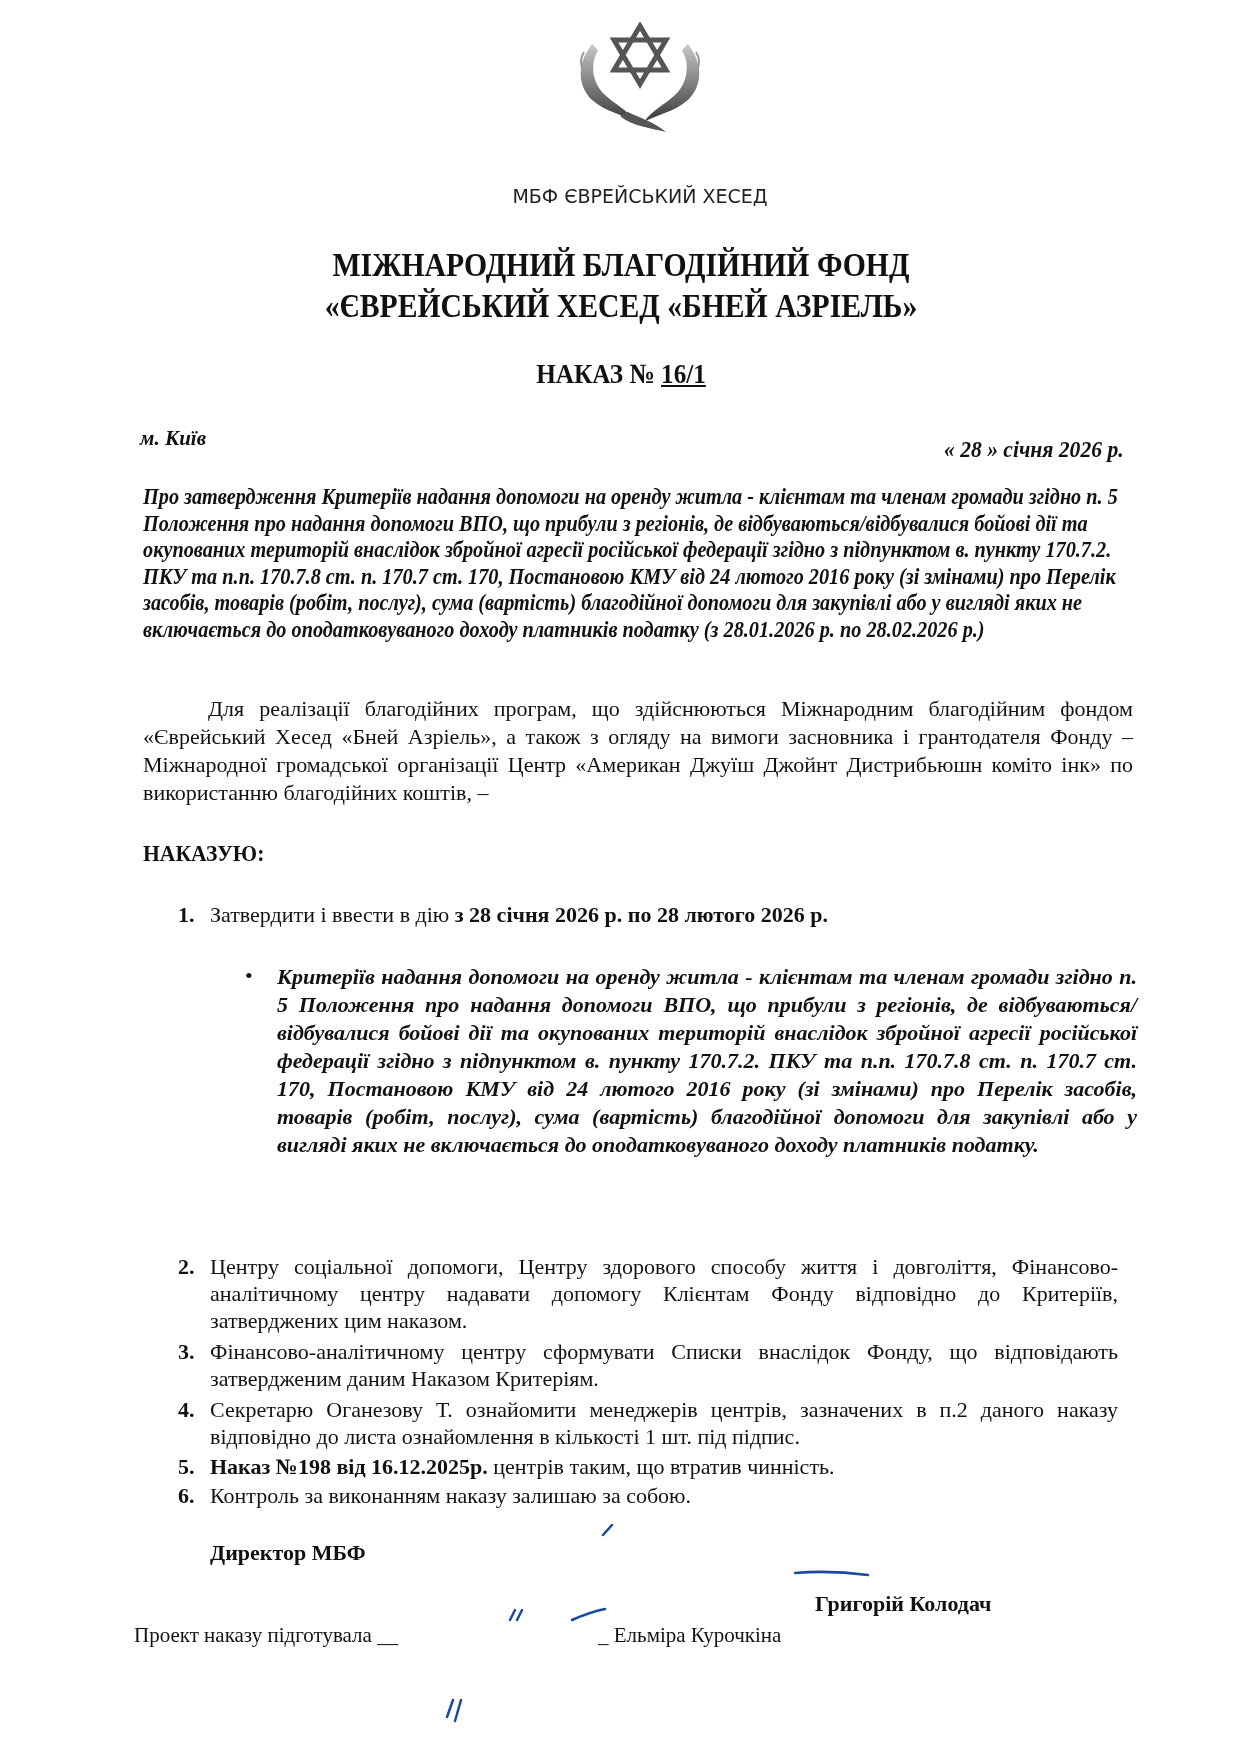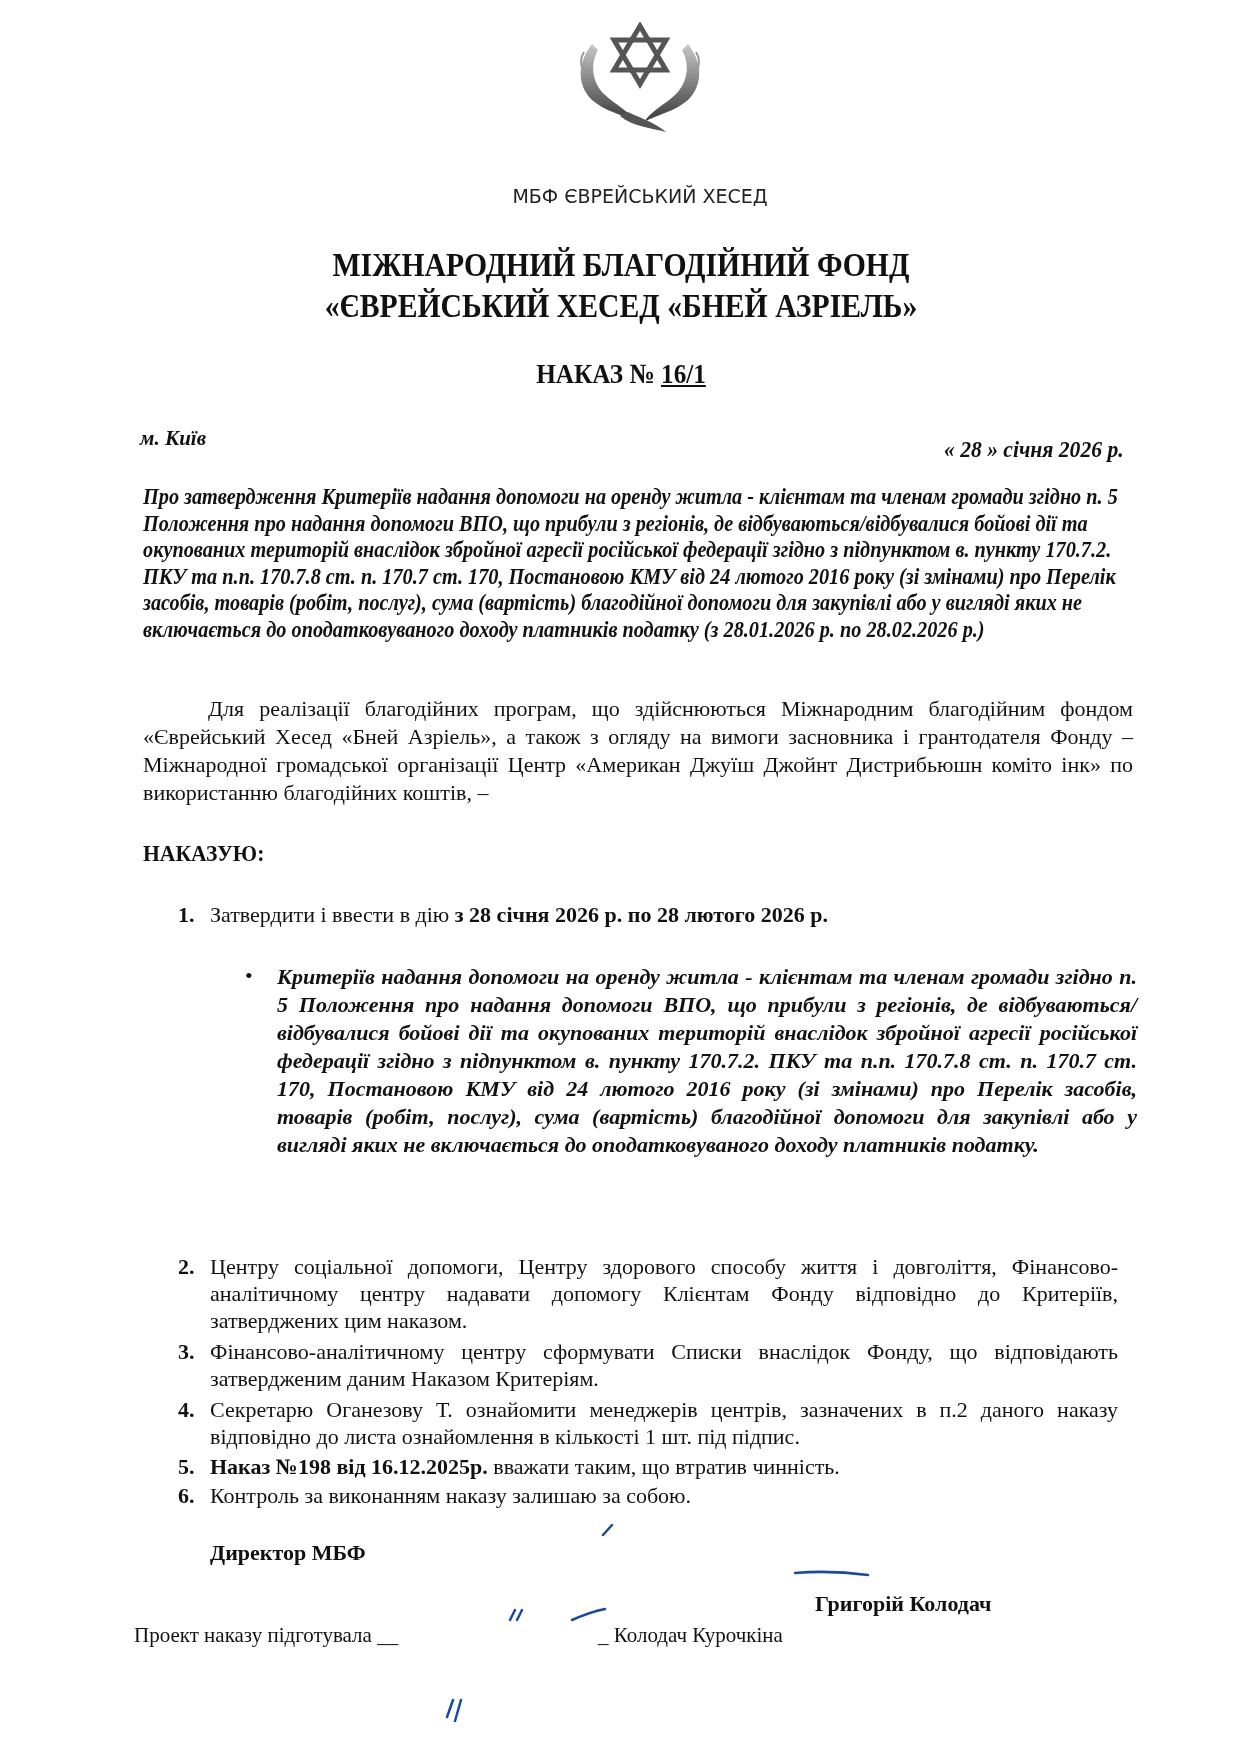--- a/index.html
+++ b/index.html
@@ -129,31 +129,31 @@
 <div class="item item3">
   <span class="num">3.</span>
   <div class="txt">Фінансово-аналітичному центру сформувати Списки внаслідок Фонду, що відповідають затвердженим даним Наказом Критеріям.</div>
 </div>
 <div class="item item4">
   <span class="num">4.</span>
   <div class="txt">Секретарю Оганезову Т. ознайомити менеджерів центрів, зазначених в п.2 даного наказу відповідно до листа ознайомлення в кількості 1 шт. під підпис.</div>
 </div>
 <div class="item item5">
   <span class="num">5.</span>
-  <div class="txt"><span class="b">Наказ №198 від 16.12.2025р.</span><span> вважати таким, що втратив чинність.</span></div>
+  <div class="txt"><span class="b">Наказ №198 від 16.12.2025р.</span><span> центрів таким, що втратив чинність.</span></div>
 </div>
 <div class="item item6">
   <span class="num">6.</span>
   <div class="txt">Контроль за виконанням наказу залишаю за собою.</div>
 </div>
 
 <div class="abs sig-title">Директор МБФ</div>
 <div class="abs sig-name">Григорій Колодач</div>
 <div class="abs prep">Проект наказу підготувала __</div>
-<div class="abs prep-name">_ Колодач Курочкіна</div>
+<div class="abs prep-name">_ Ельміра Курочкіна</div>
 
 <svg class="abs" style="left:0;top:0;width:1242px;height:1755px;pointer-events:none">
   <path class="ink" d="M603 1535 L612 1525"></path>
   <path class="ink" d="M795 1573 Q830 1570 868 1575"></path>
   <path class="ink" d="M510 1620 L515 1610 M517 1620 L522 1610"></path>
   <path class="ink" d="M572 1620 Q590 1612 605 1609"></path>
   <path class="ink" d="M447 1717 L453 1700 M455 1721 L461 1700"></path>
 </svg>
 
 </body></html>

